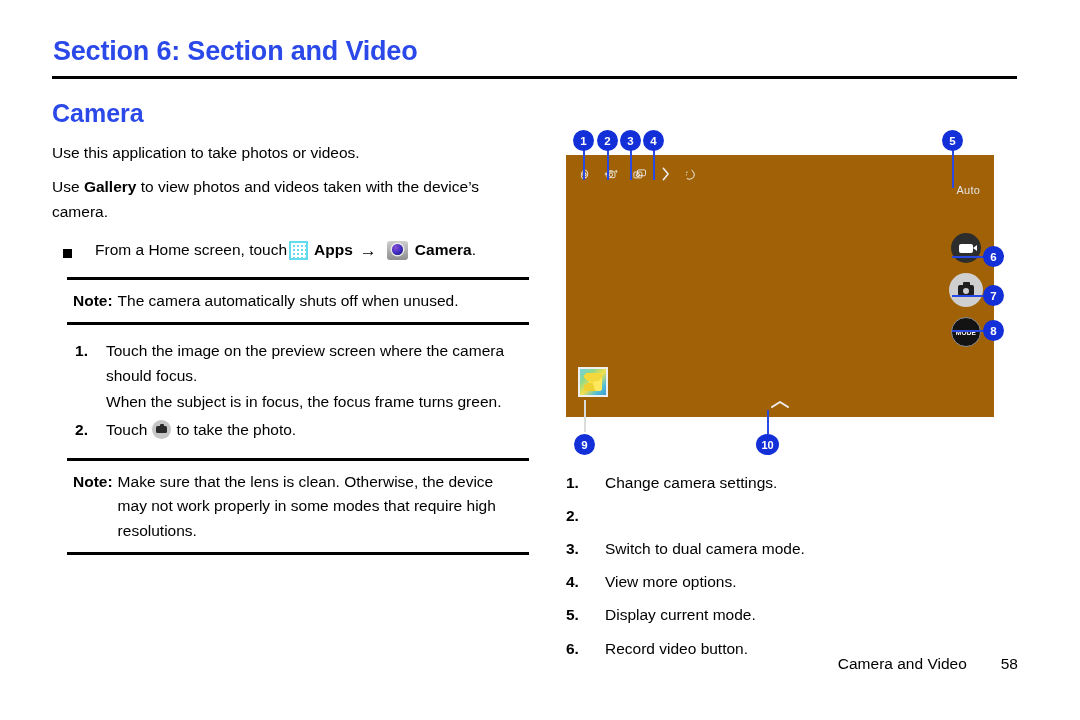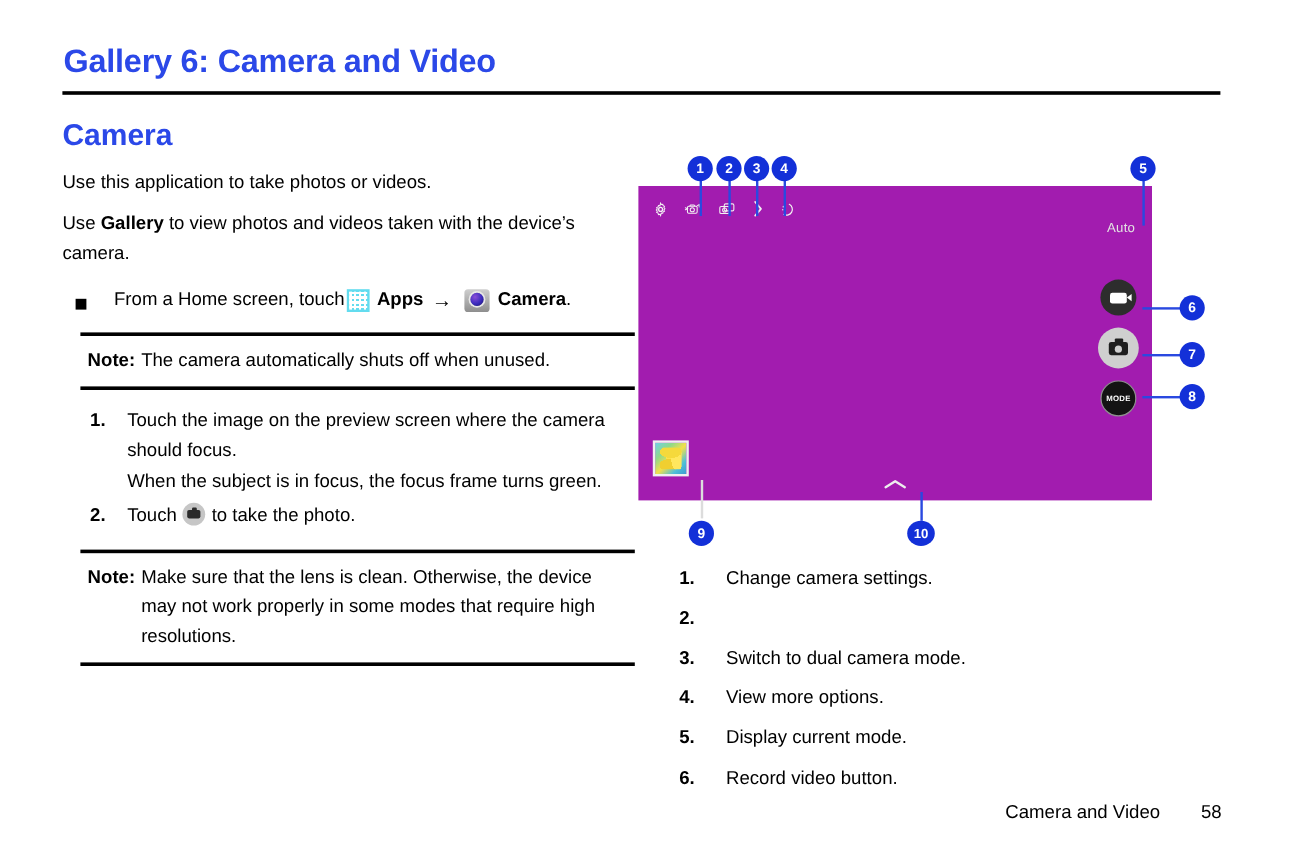--- a/index.html
+++ b/index.html
@@ -203,25 +203,25 @@
     position: absolute;
     left: 7.5px; top: 4px;
     width: 4.5px; height: 3px;
     background: #2a2a2a;
     border-radius: 1px 1px 0 0;
   }
 
   
   .shot-wrap {
     position: absolute;
-    left: 532px;
+    left: 566px;
     top: 155px;
     width: 428px;
     height: 262px;
-    background: #a21caf;
+    background: #a16207;
   }
   .shot-topbar {
     position: absolute;
     left: 0; top: 0;
     width: 100%;
     height: 38px;
     display: flex;
     align-items: center;
     padding-left: 12px;
     box-sizing: border-box;
@@ -393,32 +393,32 @@
     flex: none;
     font-weight: bold;
     text-align: left;
     margin-right: 17px;
   }
 
   
   .footer {
     position: absolute;
     right: 62px;
-    top: 669px;
+    top: 655px;
     font-size: 15.5px;
     display: flex;
     gap: 34px;
   }
 </style>
 </head>
 <body>
 
 <div class="page">
 
-  <div class="section-title">Gallery 6: Camera and Video</div>
+  <div class="section-title">Section 6: Section and Video</div>
   <div class="header-rule"></div>
 
   <div class="left-col">
 
     <div class="h2">Camera</div>
 
     <p class="para">Use this application to take photos or videos.</p>
 
     <p class="para"><span>Use </span><b>Gallery</b><span> to view photos and videos taken with the device’s camera.</span></p>
 

